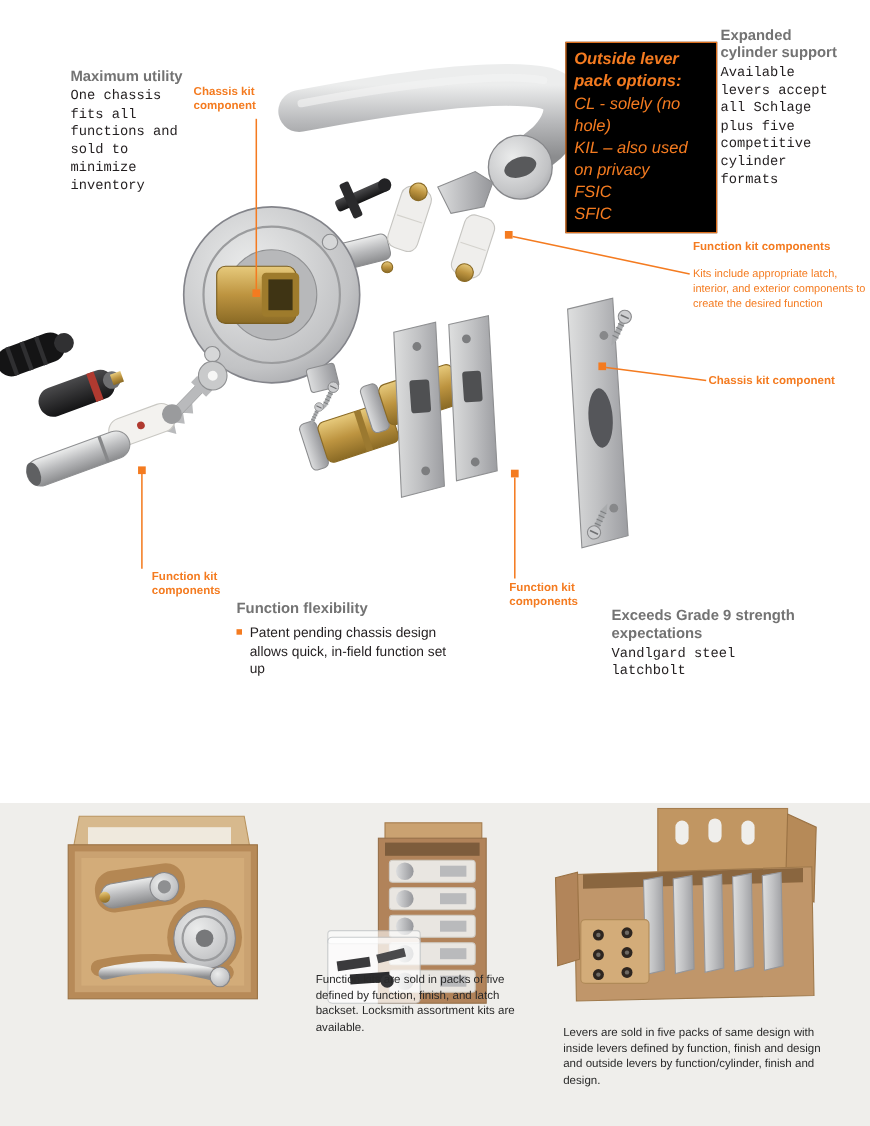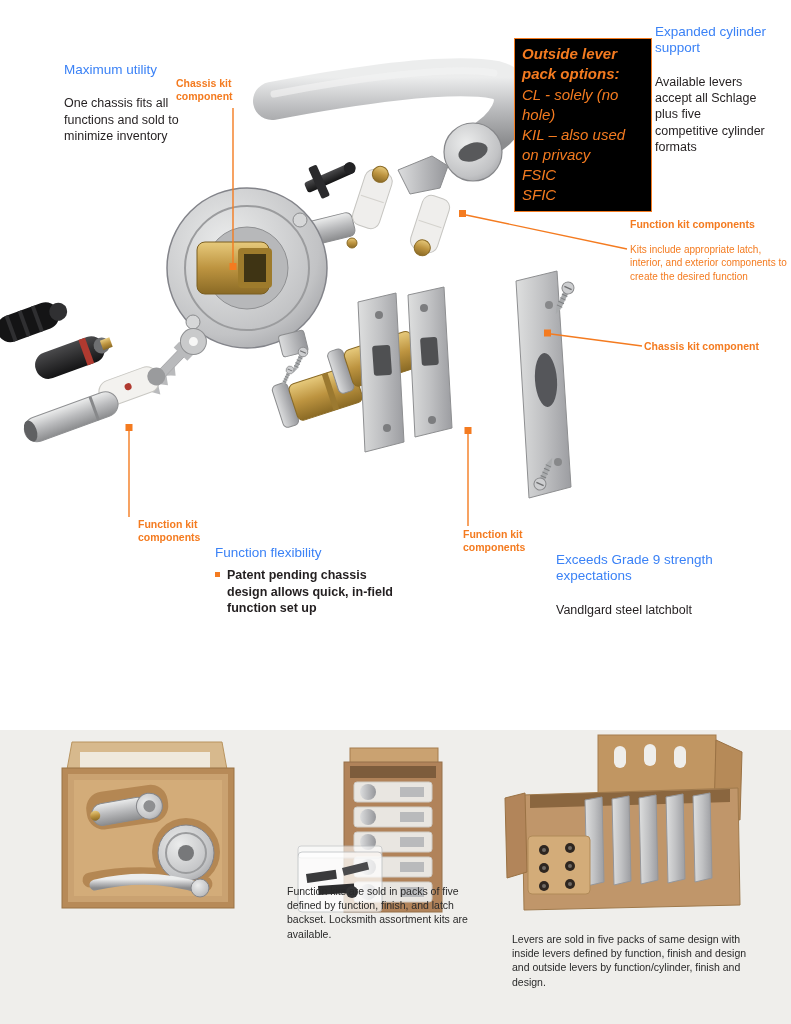--- a/index.html
+++ b/index.html
@@ -4,28 +4,28 @@
 <style>
   * { margin:0; padding:0; box-sizing:border-box; }
   html,body { background:#ffffff; }
   body { font-family:"Liberation Sans", sans-serif; color:#231f20; }
   .page { position:relative; width:791px; height:1024px; background:#ffffff; overflow:hidden; }
 
   svg.layer { position:absolute; left:0; }
 
   
   .ann { position:absolute; z-index:5; }
-  .ann-title { font-weight:normal; font-size:13.5px; line-height:1.22; color:#3b82f6; }
-  .ann-body  { font-size:12.5px; line-height:1.3; margin-top:17px; color:#231f20; }
+  .ann-title { font-weight:bold; font-size:13.5px; line-height:1.22; color:#737373; }
+  .ann-body  { font-size:12.5px; line-height:1.3; margin-top:1px; color:#231f20;font-family:Liberation Mono, monospace; }
   .o-label { position:absolute; z-index:5; color:#f47b20; font-weight:bold; font-size:10.5px; line-height:1.25; }
   .o-box { position:absolute; z-index:5; border:1px solid #f47b20; background:#000000; padding:5px 7px 6px 7px; color:#f47b20; font-size:15px; line-height:1.33;font-style:italic; }
   .o-box .t { font-weight:bold; margin-bottom:1px; }
   .o-body { font-weight:normal; font-size:10px; line-height:1.32; margin-top:12px; color:#f47b20; }
 
-  .bullets { margin-top:3px;font-weight:bold; }
+  .bullets { margin-top:3px; }
   .bullet-row { display:flex; gap:7px; margin-top:6px; font-size:12.5px; line-height:1.3; }
   .bullet-sq { flex:0 0 auto; width:5px; height:5px; background:#f47b20; margin-top:5px; }
 
   
   .gray-band { position:absolute; left:0; top:730px; width:791px; height:294px; background:#efeeeb; }
   .caption { position:absolute; z-index:5; font-size:10.5px; line-height:1.35; color:#2a2a2a; }
 </style>
 </head>
 <body>
 

